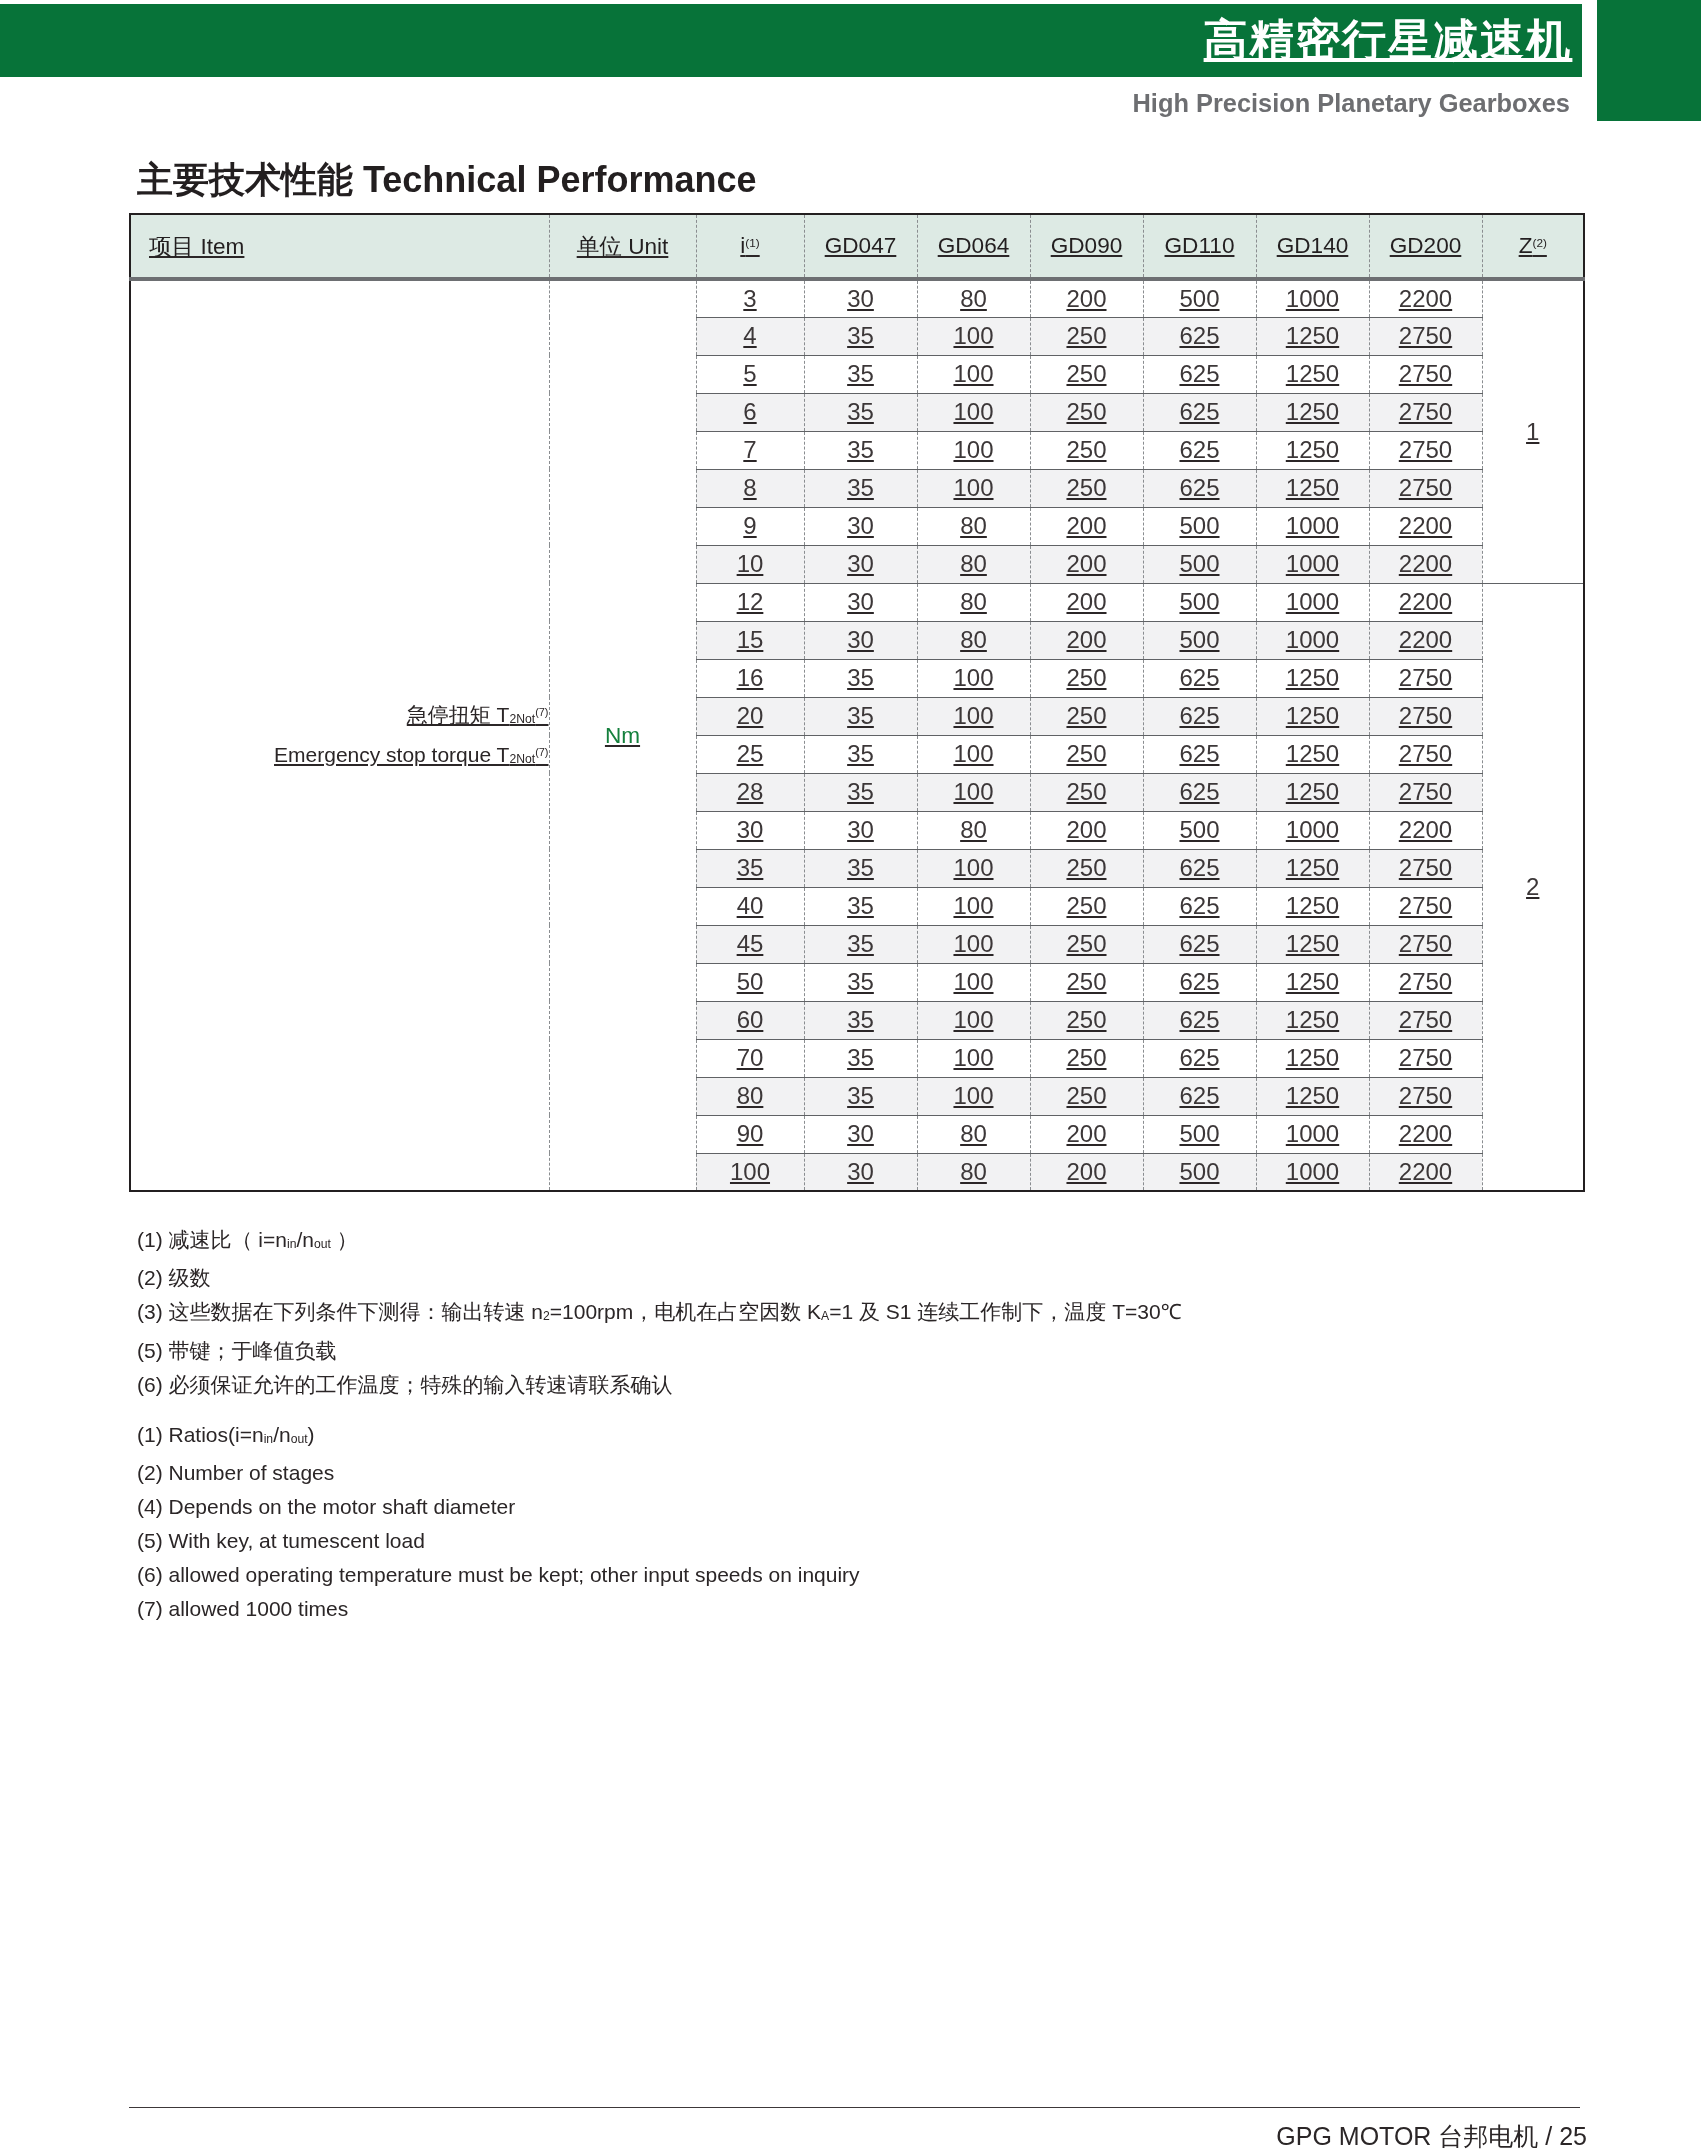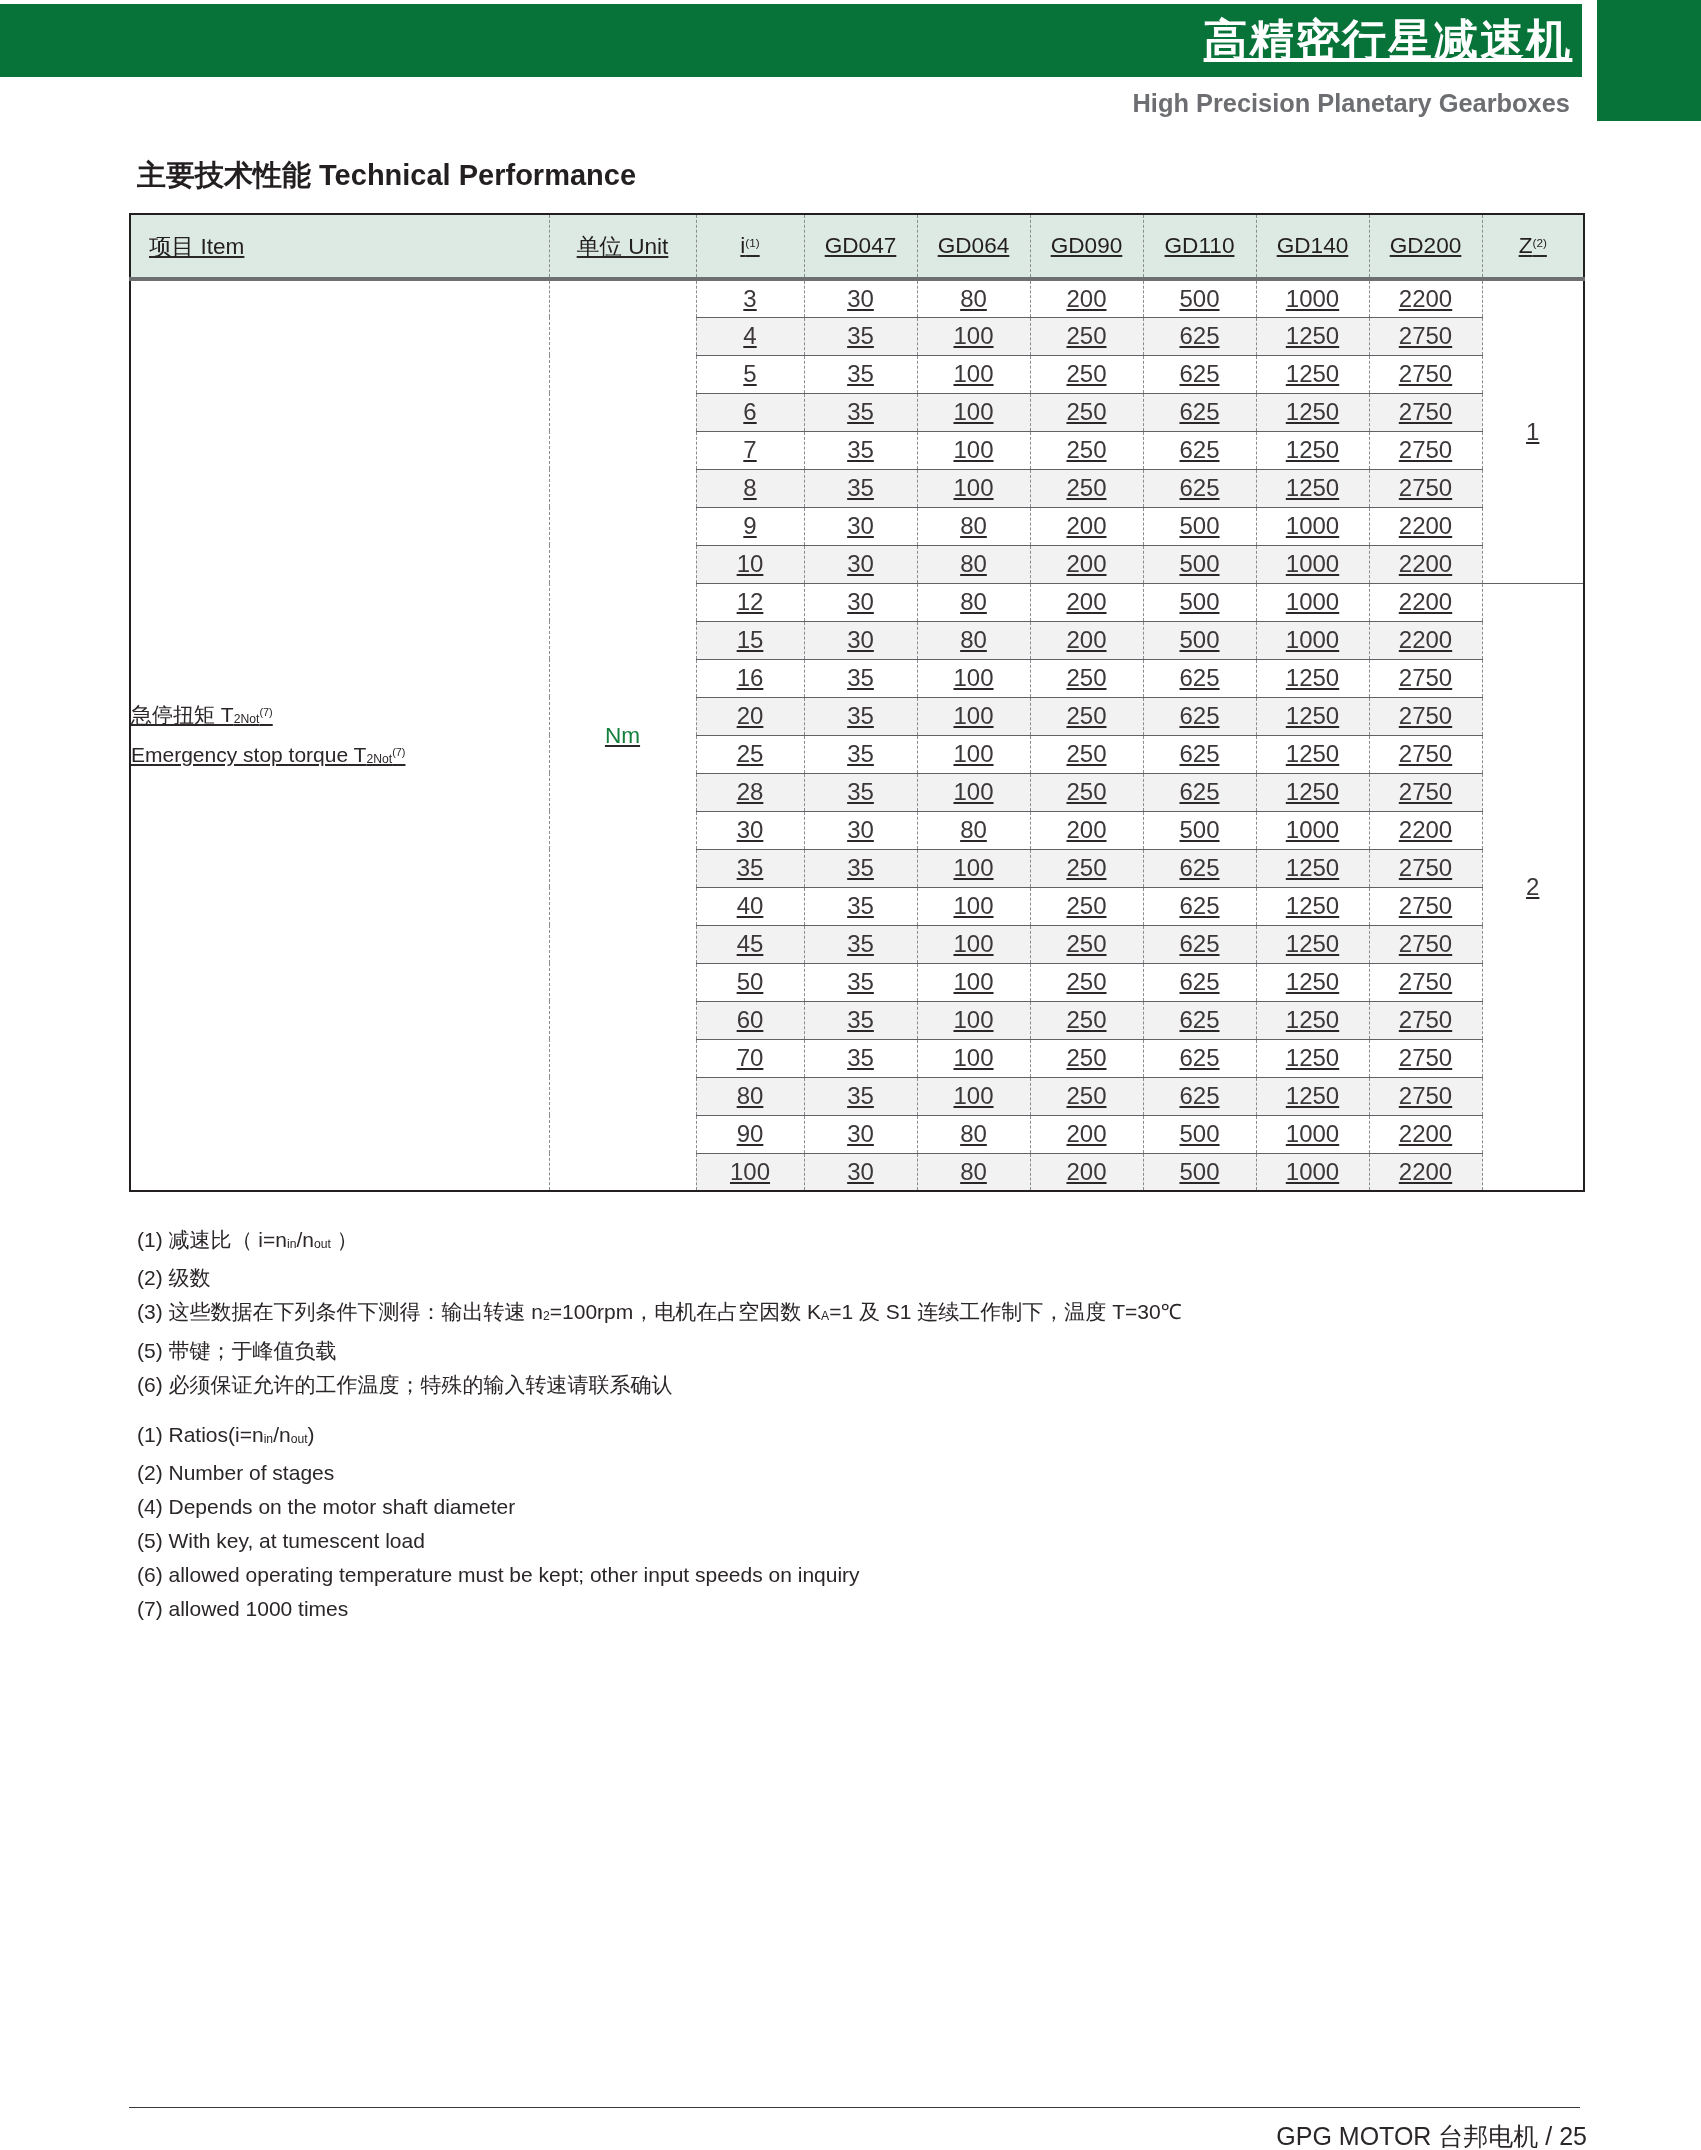--- a/index.html
+++ b/index.html
@@ -19,21 +19,21 @@
     text-decoration:underline;
   }
   .green-square { position:absolute; left:1597px; top:0; width:105px; height:121px; background:#077339; }
   .subtitle {
     position:absolute; top:89px; right:132px; font-size:25.4px; font-weight:bold; color:#6d6e71;
     white-space:nowrap;
   }
 
   
   .section-title {
-    position:absolute; left:137px; top:156px; font-size:29px; font-weight:bold; color:#231f20;
+    position:absolute; left:137px; top:156px; font-size:36px; font-weight:bold; color:#231f20;
     white-space:nowrap;
   }
 
   
   .tbl-wrap { position:absolute; left:129px; top:213px; width:1451px; }
   table.perf {
     border-collapse:collapse; table-layout:fixed; width:1451px;
     font-family:"Liberation Sans", sans-serif;
   }
   table.perf { border:2.1px solid #231f20; border-top-width:2.7px;text-decoration:underline; }
@@ -48,21 +48,21 @@
   table.perf th.h-item { text-align:left; padding-left:18px; border-left:none; }
 
   table.perf td { border-left:0.7px dashed #8a8d90; padding:0; }
   table.perf tr.brow { height:38px; }
   td.val {
     text-align:center; font-size:24px; color:#3c3738;
     border-bottom:1.4px solid #606265; background:#ffffff;
   }
   tr.stripe td.val { background:#f2f2f3; }
   td.itemcell {
-    background:#ffffff; border-left:none; text-align:left; padding-left:18px;
+    background:#ffffff; border-left:none; text-align:right; padding-left:18px;
     font-size:21px; color:#2b2627; line-height:32px; vertical-align:middle;margin-left:16px;
   }
   td.unitcell { background:#ffffff; text-align:center; font-size:22.6px; color:#15803d; vertical-align:middle; }
   td.zcell { background:#ffffff; text-align:center; font-size:24px; color:#3c3738; vertical-align:middle; }
   td.zcell.g1 { border-bottom:1.4px solid #606265; }
 
   sup { font-size:0.52em; vertical-align:0.55em; }
   sub { font-size:0.58em; vertical-align:-0.12em; }
 
   

